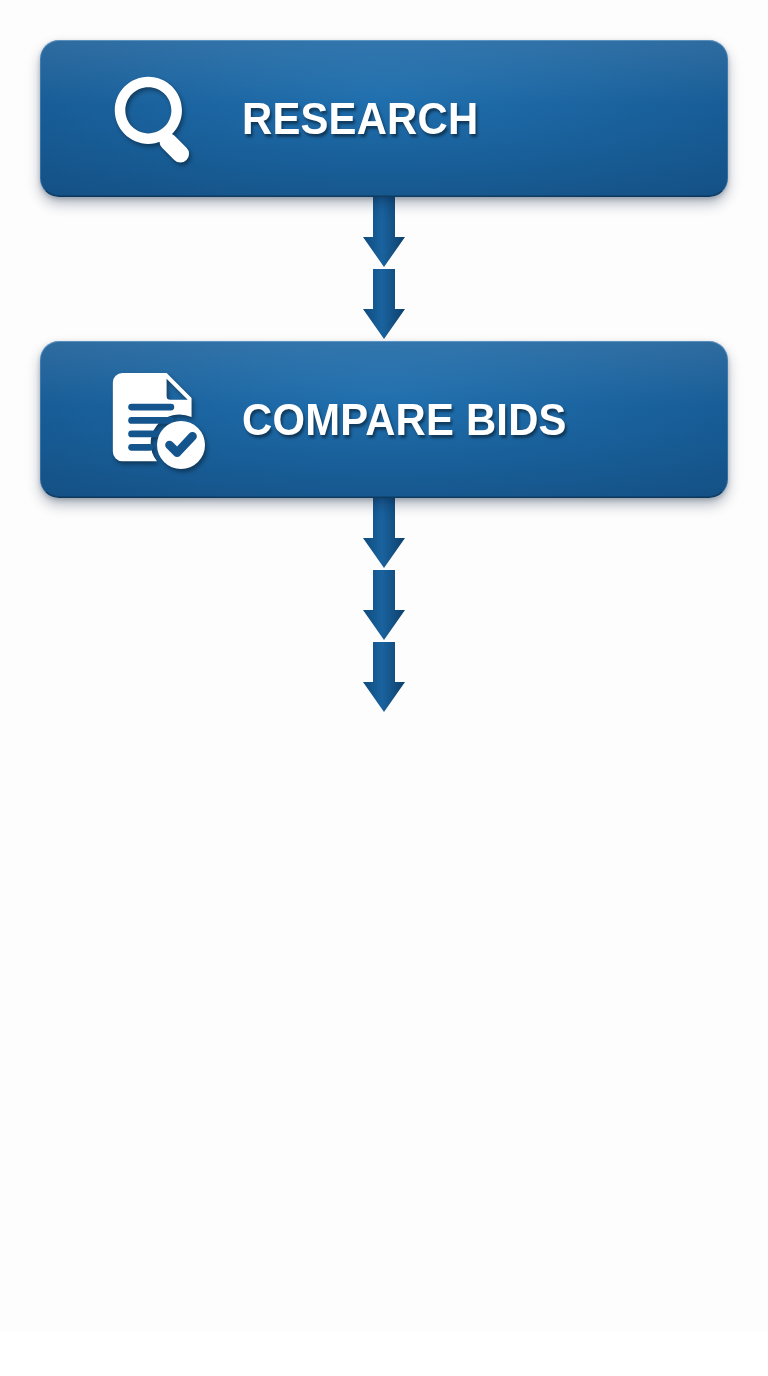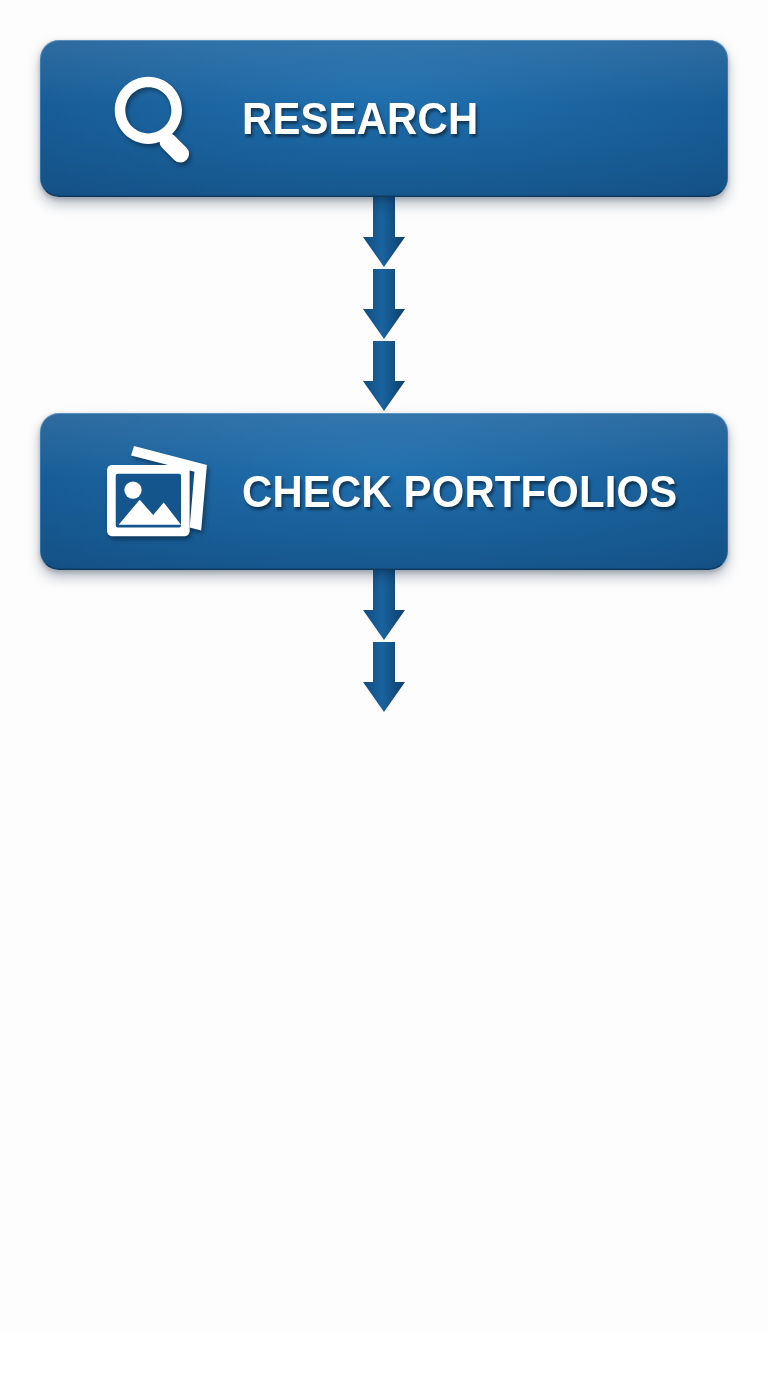--- a/index.html
+++ b/index.html
@@ -135,41 +135,44 @@
     </svg>
   </div>
 
 
   <div class="connector">
     <svg width="64" height="72" viewBox="0 0 64 72">
       <path d="M21 0 h22 v40 h10 L32 70 L11 40 h10 Z" fill="url(#ag1)"></path>
     </svg>
   </div>
 
+  <div class="step-wrap">
+    <div class="step">
+      <div class="icon-slot">
+        <svg width="96" height="102" viewBox="0 0 100 106" fill="#fff">
+          <path d="M14 4 h46 l26 26 v20 a30 30 0 0 0-36 46 H14 a10 10 0 0 1-10-10 V14 a10 10 0 0 1 10-10z
+                   M60 10 v18 a4 4 0 0 0 4 4 h18z" fill="#fff"></path>
+          <rect x="20" y="36" width="48" height="7" rx="3.5" fill="#15558d"></rect>
+          <rect x="20" y="50" width="48" height="7" rx="3.5" fill="#15558d"></rect>
+          <rect x="20" y="64" width="48" height="7" rx="3.5" fill="#15558d"></rect>
+          <rect x="20" y="78" width="26" height="7" rx="3.5" fill="#15558d"></rect>
+          <circle cx="75" cy="79" r="25" fill="#fff"></circle>
+          <path d="M63 79 l8 8 16-17" stroke="#15558d" stroke-width="9" fill="none" stroke-linecap="round" stroke-linejoin="round"></path>
+        </svg>
+      </div>
+      <div class="step-label">COMPARE BIDS</div>
+    </div>
+  </div>
 
   <div class="connector">
     <svg width="64" height="72" viewBox="0 0 64 72">
       <path d="M21 0 h22 v40 h10 L32 70 L11 40 h10 Z" fill="url(#ag1)"></path>
     </svg>
   </div>
 
-  <div class="step-wrap">
-    <div class="step">
-      <div class="icon-slot">
-        <svg width="104" height="96" viewBox="0 0 108 100" fill="#fff">
-          <path d="M30 2 L106 22 l-6 68 -12-3 5-58 -66-17z"></path>
-          <rect x="2" y="22" width="86" height="74" rx="5" fill="#fff"></rect>
-          <rect x="11" y="31" width="68" height="56" rx="2" fill="#15558d"></rect>
-          <circle cx="29" cy="48" r="9" fill="#fff"></circle>
-          <path d="M14 84 l22-26 14 16 11-13 18 23z" fill="#fff"></path>
-        </svg>
-      </div>
-      <div class="step-label">CHECK PORTFOLIOS</div>
-    </div>
-  </div>
 
   <div class="connector">
     <svg width="64" height="72" viewBox="0 0 64 72">
       <path d="M21 0 h22 v40 h10 L32 70 L11 40 h10 Z" fill="url(#ag1)"></path>
     </svg>
   </div>
 
 
   <div class="connector">
     <svg width="64" height="72" viewBox="0 0 64 72">

